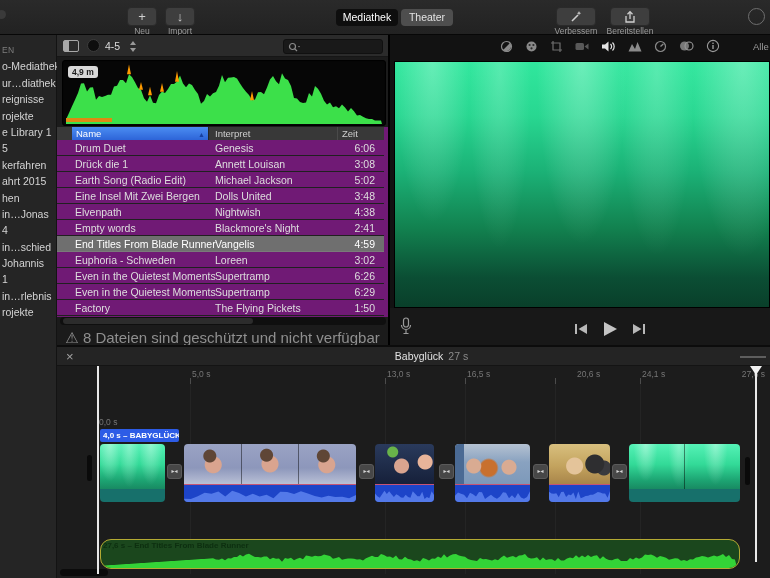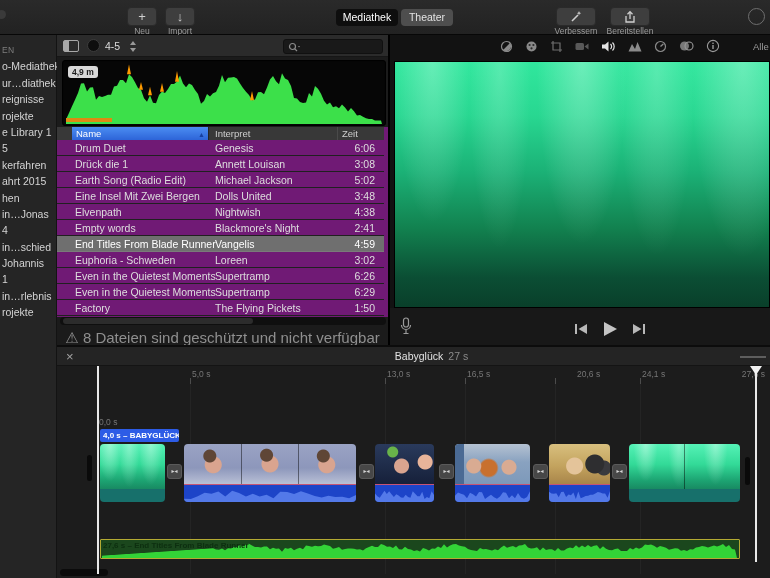--- a/index.html
+++ b/index.html
@@ -113,21 +113,21 @@
       linear-gradient(90deg, #4a6a94 0 12%, transparent 12%),
       linear-gradient(180deg,#b5c2d2 0%,#89a2c0 45%,#7d99ba 100%); }
   .tan-thumb { background:
       radial-gradient(circle 9px at 42% 55%, #e4c49a 0 8px, transparent 9px),
       radial-gradient(circle 10px at 75% 50%, #2e2e30 0 9px, transparent 10px),
       radial-gradient(circle 8px at 90% 60%, #3a3a3e 0 7px, transparent 8px),
       linear-gradient(180deg,#d8bf7e 0%,#c3a35e 55%,#a8854a 100%); }
   .transition { position:absolute; top:117px; width:15px; height:15px; background:#474747; border:1px solid #5a5a5a; border-radius:3px; color:#d4d4d4; font-size:6px; letter-spacing:0; text-align:center; line-height:13px; z-index:6; }
   .vbar { position:absolute; width:5px; background:#0a0a0a; border-radius:2.5px; z-index:7; }
 
-  #audio-clip { position:absolute; left:43px; top:192px; width:640px; height:20px; background:#1b471d; border:1.5px solid #b4aa33; border-radius:1px; z-index:4; overflow:hidden; }
+  #audio-clip { position:absolute; left:43px; top:192px; width:640px; height:30px; background:#1b471d; border:1.5px solid #b4aa33; border-radius:11px; z-index:4; overflow:hidden; }
   #audio-label { position:absolute; left:2px; top:1px; font-size:8px; color:#0d2f10; white-space:nowrap; font-weight:bold; }
   #tl-bottom-scroll { position:absolute; left:3px; top:222px; width:48px; height:7px; background:#0b0b0b; border-radius:3.5px; }
 
   svg { display:block; }
 </style>
 </head>
 <body>
 
 <div id="app">
 

